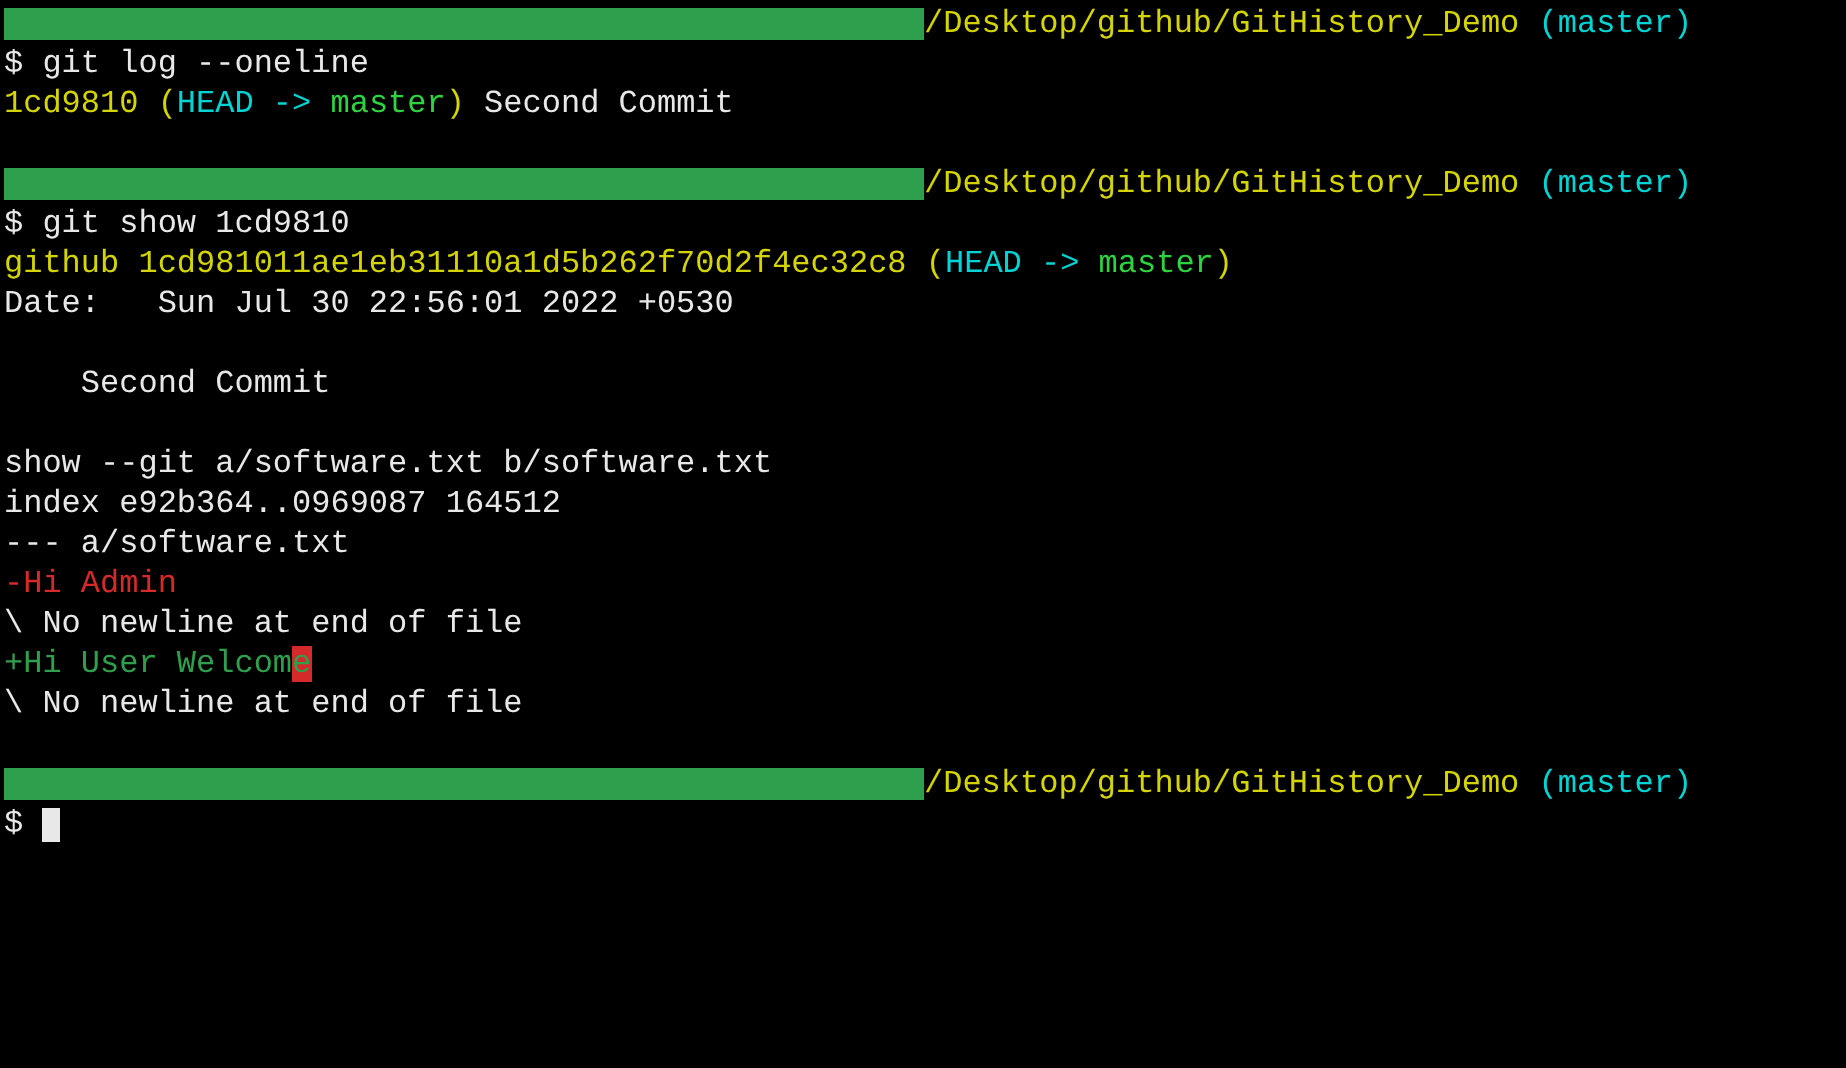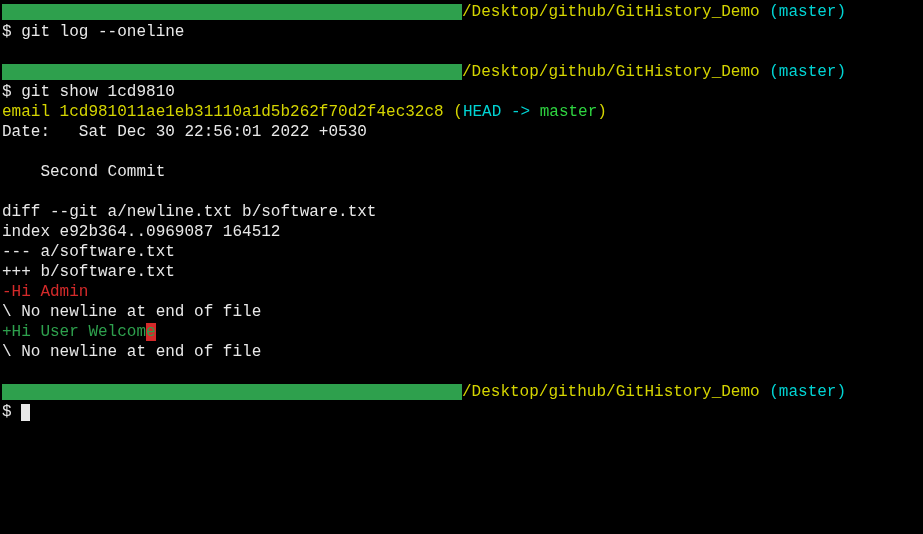--- a/index.html
+++ b/index.html
@@ -33,35 +33,35 @@
     .spacer { height: 20px; }
   </style>
 </head>
 <body>
 
 <div>
 
   <div class="line"><span class="bar"></span><span class="yellow">/Desktop/github/GitHistory_Demo</span><span class="cyan"> (master)</span></div>
   <div class="line"><span class="white">$ </span><span class="white">git log --oneline</span></div>
 
+  <div class="line"><span class="yellow">1cd9810</span><span class="yellow"> (</span><span class="cyan">HEAD -&gt; </span><span class="green-bright">master</span><span class="yellow">)</span><span class="white"> Second Commit</span></div>
 
   <div class="spacer"></div>
 
   <div class="line"><span class="bar"></span><span class="yellow">/Desktop/github/GitHistory_Demo</span><span class="cyan"> (master)</span></div>
   <div class="line"><span class="white">$ </span><span class="white">git show 1cd9810</span></div>
 
-  <div class="line"><span class="yellow">email 1cd981011ae1eb31110a1d5b262f70d2f4ec32c8</span><span class="yellow"> (</span><span class="cyan">HEAD -&gt; </span><span class="green-bright">master</span><span class="yellow">)</span></div>
-  <div class="line white">Date:   Sat Dec 30 22:56:01 2022 +0530</div>
+  <div class="line"><span class="yellow">github 1cd981011ae1eb31110a1d5b262f70d2f4ec32c8</span><span class="yellow"> (</span><span class="cyan">HEAD -&gt; </span><span class="green-bright">master</span><span class="yellow">)</span></div>
+  <div class="line white">Date:   Sun Jul 30 22:56:01 2022 +0530</div>
   <div class="line">&nbsp;</div>
   <div class="line white">    Second Commit</div>
   <div class="line">&nbsp;</div>
-  <div class="line white">diff --git a/newline.txt b/software.txt</div>
+  <div class="line white">show --git a/software.txt b/software.txt</div>
   <div class="line white">index e92b364..0969087 164512</div>
   <div class="line white">--- a/software.txt</div>
-  <div class="line white">+++ b/software.txt</div>
   <div class="line red">-Hi Admin</div>
   <div class="line white">\ No newline at end of file</div>
   <div class="line"><span class="green">+Hi User Welcom</span><span class="green cursor-char">e</span></div>
   <div class="line white">\ No newline at end of file</div>
 
   <div class="spacer"></div>
 
   <div class="line"><span class="bar"></span><span class="yellow">/Desktop/github/GitHistory_Demo</span><span class="cyan"> (master)</span></div>
   <div class="line"><span class="white">$ </span><span class="cursor-blink"></span></div>
 

